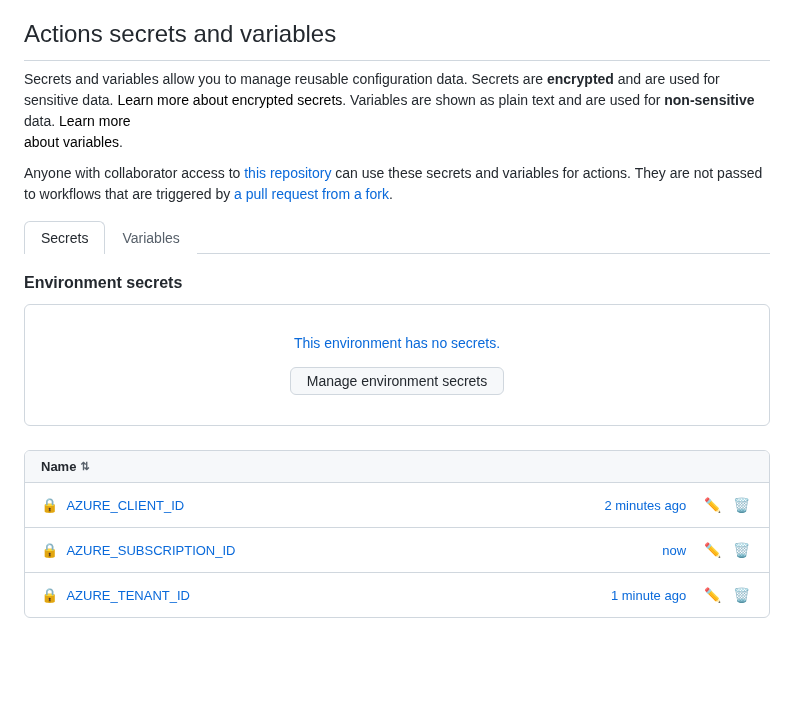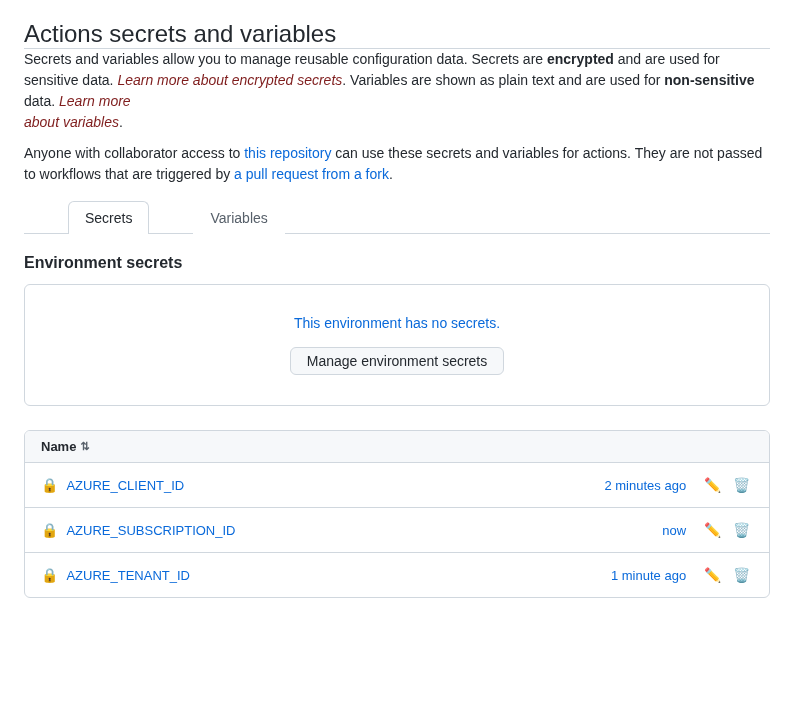--- a/index.html
+++ b/index.html
@@ -8,33 +8,32 @@
       font-size: 14px;
       color: #24292f;
       background: #fff;
       padding: 20px 24px;
       width: 794px;
       min-height: 707px;
     }
     h1 {
       font-size: 24px;
       font-weight: 400;
-      margin-bottom: 0;
-      padding-bottom: 0;
+      margin-bottom: 8px;
+      padding-bottom: 12px;
       border-bottom: 1px solid #d0d7de;
     }
     .description {
       margin-bottom: 10px;
       line-height: 1.5;
       color: #24292f;
     }
     .description a {
-      color: #7f1d1d;
+      color: #000000;
       text-decoration: none;
-      font-style: italic;
     }
     .note {
       margin-bottom: 16px;
       line-height: 1.5;
       color: #24292f;
     }
     .note a {
       color: #0969da;
       text-decoration: none;
     }
@@ -46,21 +45,20 @@
     .tab {
       padding: 8px 16px;
       cursor: pointer;
       border: 1px solid transparent;
       border-bottom: none;
       margin-bottom: -1px;
       border-radius: 6px 6px 0 0;
       font-size: 14px;
       color: #24292f;
       background: #fff;
-      margin-left: 44px;
     }
     .tab.active {
       border-color: #d0d7de;
       background: #fff;
       color: #24292f;
     }
     .tab:not(.active) {
       color: #57606a;
       border-color: transparent;
     }

